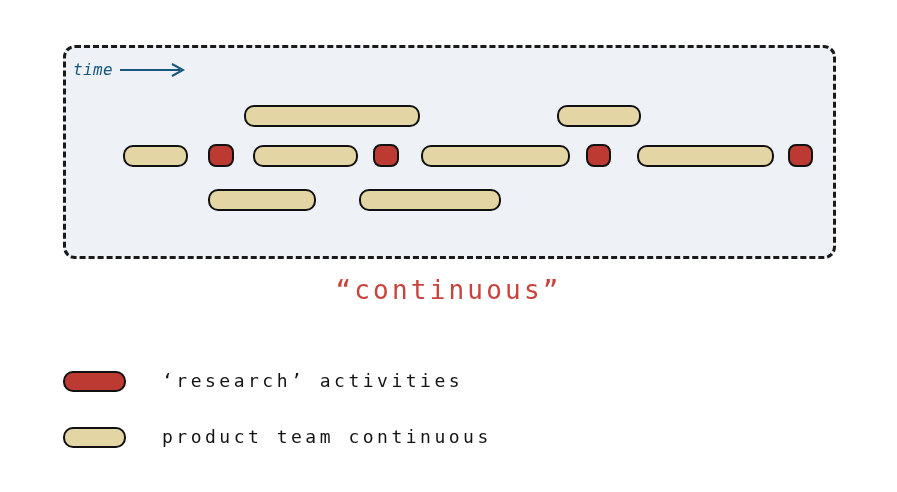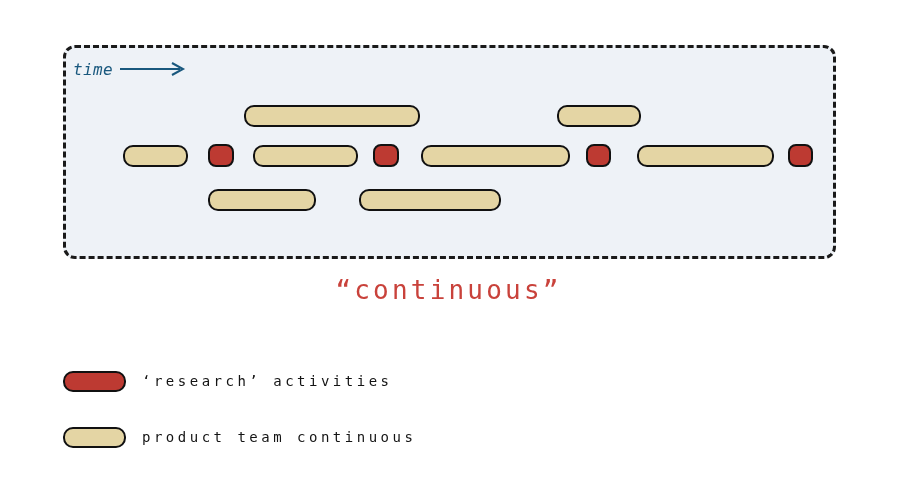--- a/index.html
+++ b/index.html
@@ -25,21 +25,21 @@
     position:absolute;
     left:63px;top:45px;
     width:773px;height:214px;
     background:var(--box-bg);
     border:3px dashed var(--box-border);
     border-radius:12px;
   }
   .time-label{
     position:absolute;
     left:7px;top:13px;
-    display:flex;gap:6px;
+    display:flex;align-items:center;gap:6px;
     color:var(--time-color);
   }
   .time-text{
     font-style:italic;
     font-size:16px;
     letter-spacing:0.4px;
     line-height:18px;
   }
   .time-arrow{display:block;}
   .rows{position:absolute;inset:0;}
@@ -75,24 +75,25 @@
   .swatch{
     width:63px;height:21px;
     border:2.5px solid var(--shape-border);
     border-radius:10px;
     flex:0 0 auto;
   }
   .swatch.research{background:var(--research);}
   .swatch.product{background:var(--product);}
   .legend-label{
     color:var(--legend-text);
-    font-size:14px;
+    font-size:18px;
     letter-spacing:3.5px;
     line-height:24px;
     white-space:nowrap;
+    margin-left:20px;
   }
 </style>
 </head>
 <body>
 
 <div class="stage">
 
   <div class="timeline-box">
     <div class="time-label">
       <span class="time-text">time</span>

